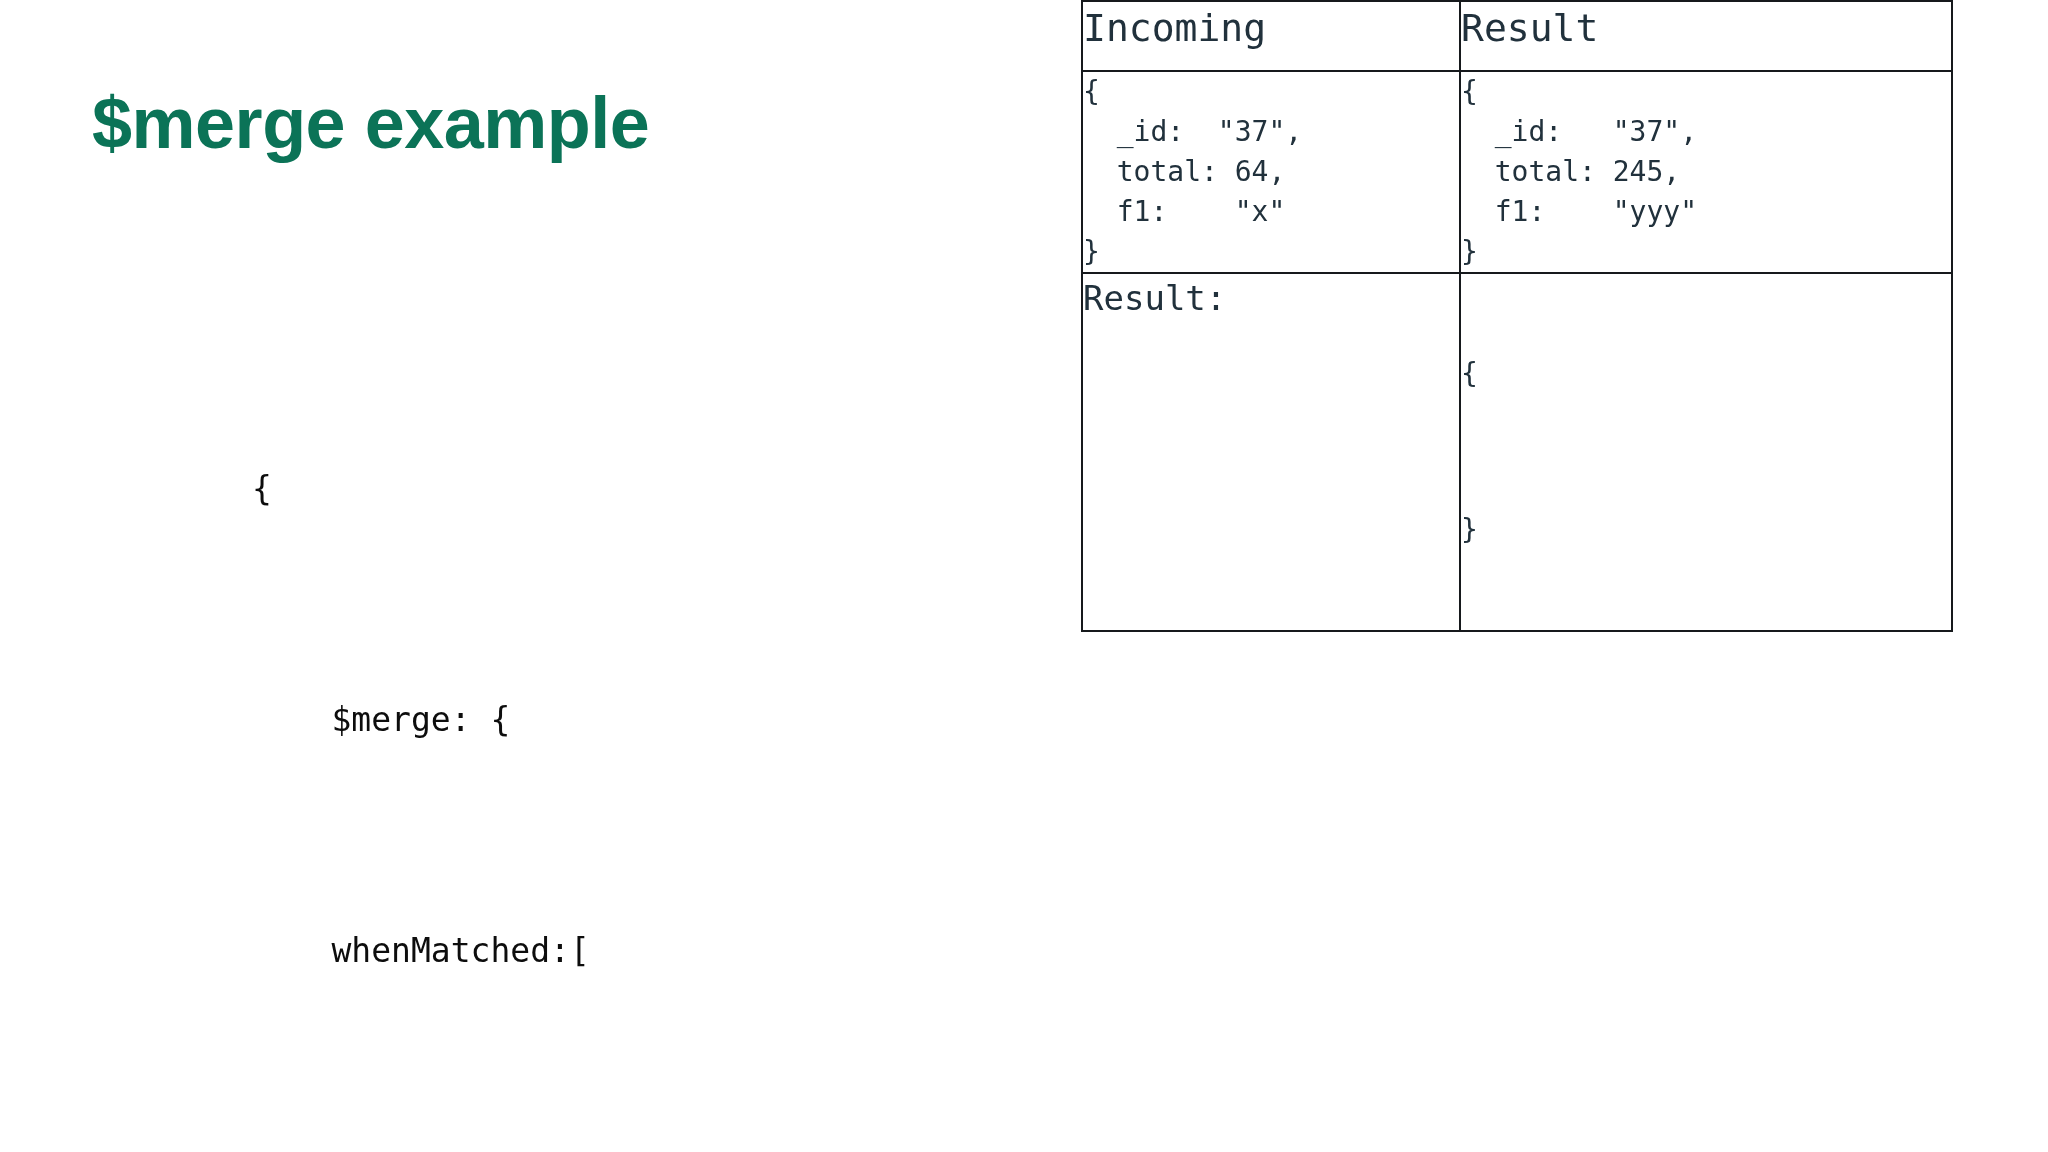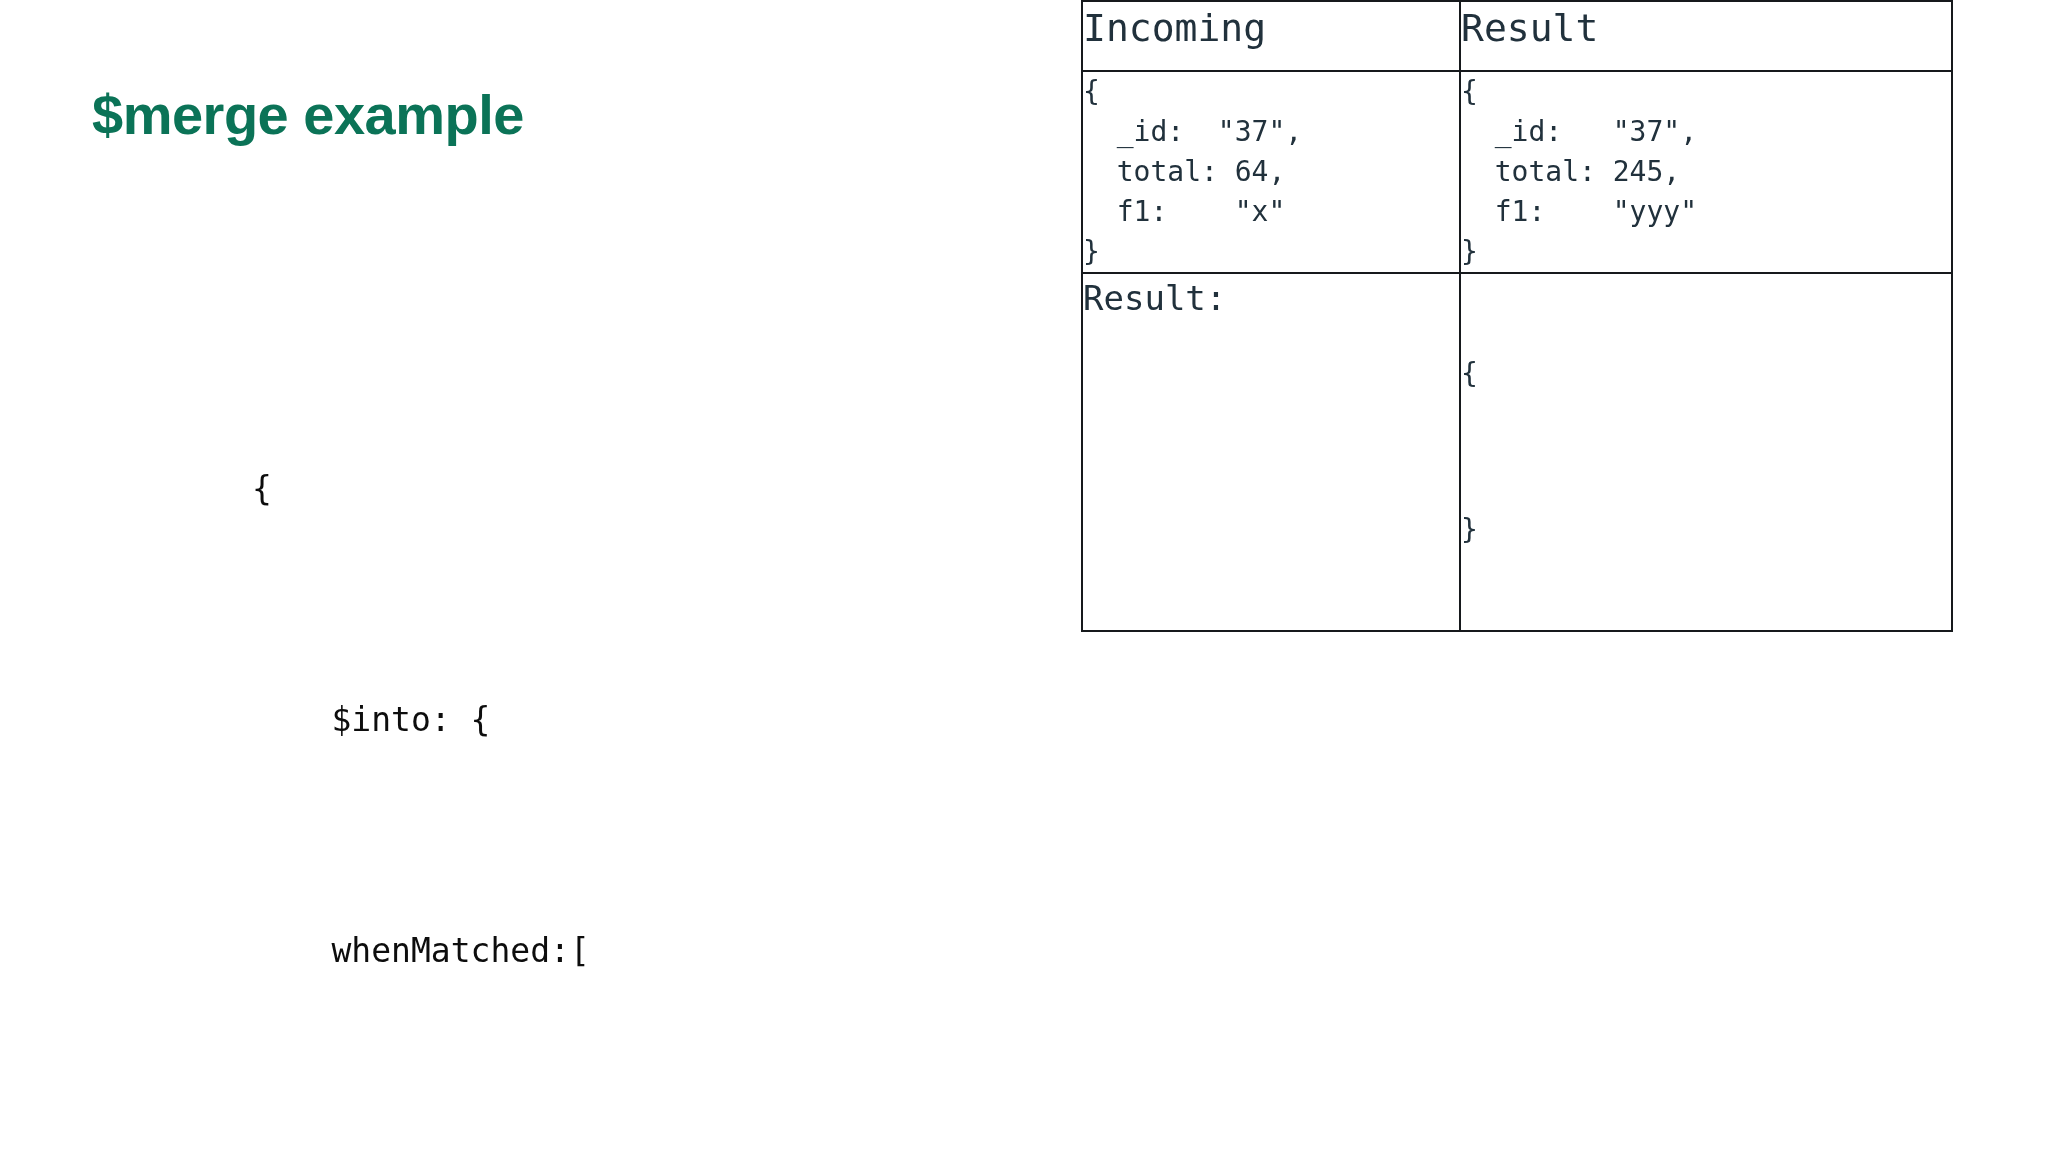--- a/index.html
+++ b/index.html
@@ -16,21 +16,21 @@
     background: #ffffff;
   }
 
   
   .slide-title {
     position: absolute;
     left: 92px;
     top: 82px;
     font-family: "Liberation Sans", sans-serif;
     font-weight: bold;
-    font-size: 56px;
+    font-size: 72px;
     letter-spacing: -0.5px;
     color: #0B7357;
     white-space: pre;
   }
 
   
   .code-block {
     position: absolute;
     left: 252px;
     top: 296px;
@@ -114,21 +114,21 @@
     height: 210px;
   }
 </style>
 </head>
 <body>
 
 <div class="slide-title">$merge example</div>
 
 <div class="code-block">
   <span class="code-line">{</span>
-  <span class="code-line">    $into: {</span>
+  <span class="code-line">    $merge: {</span>
   <span class="code-line">    whenMatched:[</span>
   
   
   
   
   
   
 </div>
 
 <table class="doc-table">

